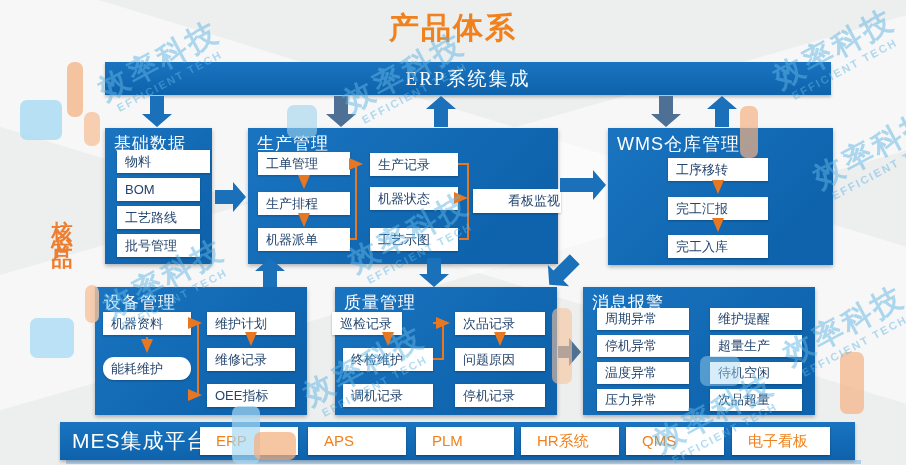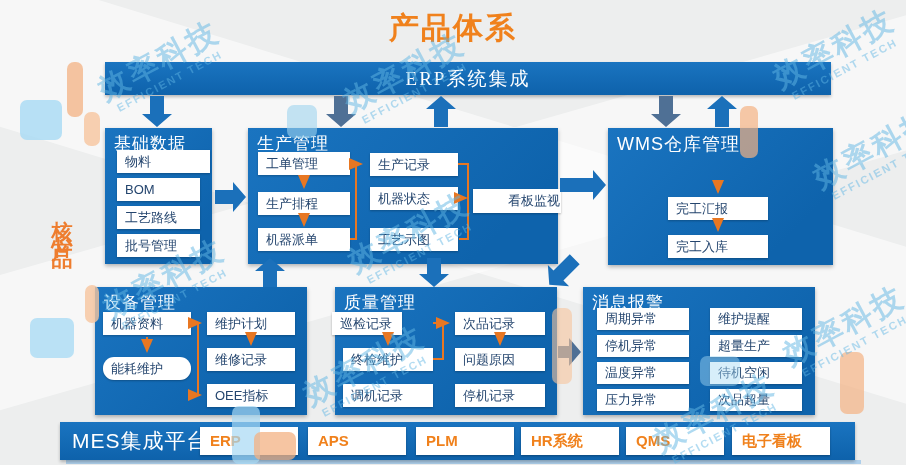--- a/index.html
+++ b/index.html
@@ -10,21 +10,21 @@
   .side-label{position:absolute;left:50px;top:204px;width:26px;writing-mode:vertical-rl;text-orientation:upright;font-size:21px;font-weight:bold;color:#ee7d2e;letter-spacing:9px;z-index:12;font-family:"Liberation Serif","DejaVu Serif",serif;}
   .bar{position:absolute;background:linear-gradient(180deg,#1a74c0 0%,#0e62ab 100%);z-index:10;box-shadow:0 2px 3px rgba(0,0,0,.25);}
   .erp-bar{left:105px;top:62px;width:726px;height:33px;}
   .erp-bar .lbl{color:#fff;font-size:19px;text-align:center;line-height:33px;font-family:"Liberation Serif","DejaVu Serif",serif;letter-spacing:2px;}
   .mes-bar{left:60px;top:422px;width:795px;height:38px;}
   .mes-title{position:absolute;left:12px;top:0;color:#fff;font-size:21px;line-height:38px;letter-spacing:1px;}
   .bar-underline{position:absolute;left:66px;top:460px;width:795px;height:4px;background:#aecfeb;z-index:9;}
   .bluebox{position:absolute;background:linear-gradient(135deg,#1a74c0 0%,#0e63ac 80%);z-index:10;box-shadow:0 2px 4px rgba(0,0,0,.28);}
   .boxtitle{position:absolute;left:9px;top:4px;color:#fff;font-size:17px;letter-spacing:1px;white-space:nowrap;}
   .witem{position:absolute;height:23px;line-height:23px;background:#fff;color:#24456e;font-size:13px;padding-left:8px;box-sizing:border-box;z-index:20;box-shadow:0 1px 2px rgba(0,0,0,.25);white-space:nowrap;overflow:hidden;}
-  .mesitem{position:absolute;top:427px;width:98px;height:28px;line-height:28px;background:#fff;color:#f0811c;font-weight:bold;font-size:15px;padding-left:10px;box-sizing:border-box;z-index:20;box-shadow:0 1px 2px rgba(0,0,0,.3);}
+  .mesitem{position:absolute;top:427px;width:98px;height:28px;line-height:28px;background:#fff;color:#f0811c;font-weight:normal;font-size:15px;padding-left:16px;box-sizing:border-box;z-index:20;box-shadow:0 1px 2px rgba(0,0,0,.3);}
   #arrowlayer{position:absolute;left:0;top:0;z-index:40;pointer-events:none;}
   .deco{position:absolute;border-radius:7px;z-index:45;pointer-events:none;}
   .wm{position:absolute;z-index:50;pointer-events:none;transform:rotate(-28deg);text-align:center;white-space:nowrap;}
   .wm-cn{font-size:30px;font-weight:bold;color:rgba(96,181,228,.5);letter-spacing:3px;font-family:"Liberation Serif","DejaVu Serif",serif;}
   .wm-en{font-size:11px;font-weight:bold;color:rgba(96,181,228,.48);letter-spacing:2px;margin-top:-4px;}
 </style>
 </head>
 <body>
 
 <div id="stage">
@@ -55,20 +55,21 @@
   <div class="witem" style="left:258px;top:192px;width:92px;">生产排程</div>
   <div class="witem" style="left:258px;top:228px;width:92px;">机器派单</div>
   <div class="witem" style="left:370px;top:153px;width:88px;">生产记录</div>
   <div class="witem" style="left:370px;top:187px;width:88px;">机器状态</div>
   <div class="witem" style="left:370px;top:228px;width:88px;">工艺示图</div>
   <div class="witem" style="left:473px;top:189px;width:88px;height:24px;padding-left:35px;">看板监视</div>
 
   <div class="bluebox" style="left:608px;top:128px;width:225px;height:137px;">
     <div class="boxtitle" style="font-size:18px;">WMS仓库管理</div>
   </div>
+  <div class="witem" style="left:668px;top:158px;width:100px;">工序移转</div>
   <div class="witem" style="left:668px;top:197px;width:100px;">完工汇报</div>
   <div class="witem" style="left:668px;top:235px;width:100px;">完工入库</div>
 
   <div class="bluebox" style="left:95px;top:287px;width:212px;height:128px;">
     <div class="boxtitle">设备管理</div>
   </div>
   <div class="witem" style="left:103px;top:312px;width:88px;">机器资料</div>
   <div class="witem" style="left:103px;top:357px;width:88px;border-radius:11px;">能耗维护</div>
   <div class="witem" style="left:207px;top:312px;width:88px;">维护计划</div>
   <div class="witem" style="left:207px;top:348px;width:88px;">维修记录</div>

